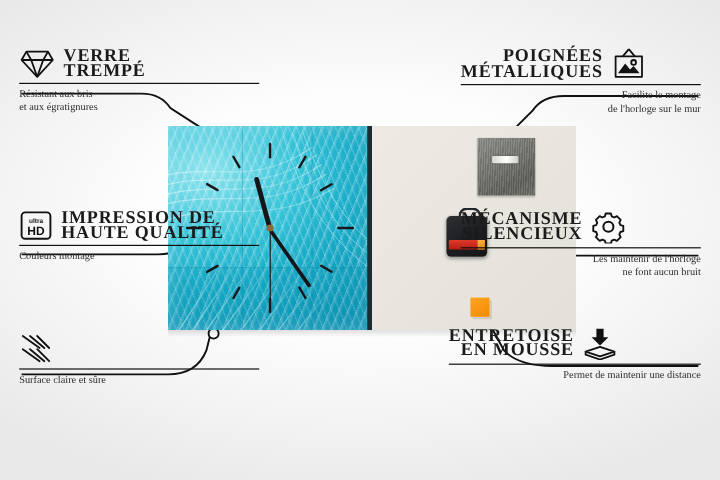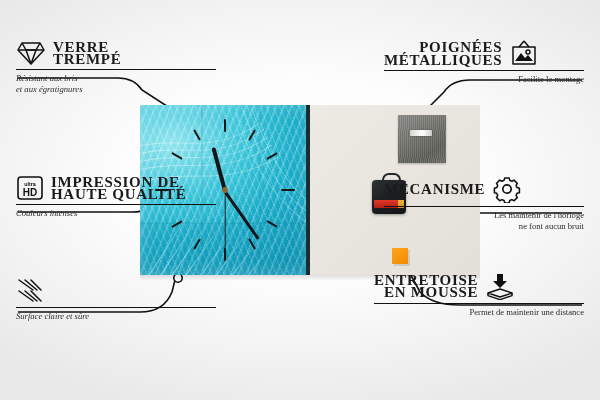--- a/index.html
+++ b/index.html
@@ -26,21 +26,21 @@
     font-weight:bold;font-size:15px;letter-spacing:.7px;
     color:#1a1a1a;line-height:12.5px;text-transform:uppercase;
   }
   .feat-left .feat-title{text-align:left;}
   .feat-right .feat-title{text-align:right;}
   .rule{height:1.4px;background:#111;margin-top:3px;width:100%;}
   .feat-sub{
     font-family:"Liberation Serif", serif;
     font-size:8.6px;color:#2b2b2b;line-height:10.4px;margin-top:3px;
   }
-  .feat-left .feat-sub{text-align:left;font-style:italic;}
+  .feat-left .feat-sub{text-align:left;}
   .feat-right .feat-sub{text-align:right;}
   .ico{flex:0 0 auto;display:block;}
 
   
   .panel{position:absolute;}
   #clock-panel{
     left:140px;top:105px;width:170px;height:170px;
     background:
       repeating-linear-gradient(112deg, rgba(255,255,255,.30) 0px, rgba(255,255,255,0) 3px, rgba(255,255,255,0) 7px),
       repeating-linear-gradient(68deg, rgba(255,255,255,.22) 0px, rgba(255,255,255,0) 2px, rgba(255,255,255,0) 6px),
@@ -224,21 +224,21 @@
         <text x="14" y="11" font-family="Liberation Sans, sans-serif" font-size="5.4" font-weight="bold" text-anchor="middle" fill="#111">ultra</text>
         <text x="14" y="21" font-family="Liberation Sans, sans-serif" font-size="10" font-weight="bold" text-anchor="middle" fill="#111">HD</text>
       </svg>
       <div>
         <div class="feat-title">IMPRESSION DE</div>
         <div class="feat-title">HAUTE QUALITÉ</div>
       </div>
     </div>
     <div class="rule"></div>
     <div class="feat-sub">
-      <div>Couleurs intenses</div>
+      <div>Couleurs montage</div>
     </div>
   </div>
 
   <div class="feature feat-left" style="left:16px;top:278px;">
     <div class="feat-head">
       <svg class="ico" width="30" height="26" viewBox="0 0 30 26">
         <g stroke="#111" stroke-width="1.5" fill="none" stroke-linecap="round">
           <path d="M3,2 L17,12"></path>
             <path d="M9,2 L21,12"></path>
             <path d="M15,2 L25,12"></path>
@@ -265,27 +265,29 @@
           <path d="M15,1 L10,7 M15,1 L20,7"></path>
           <rect x="4" y="7" width="22" height="17"></rect>
           <path d="M6,21 L12,13 L16,18 L19,15 L24,21 Z" fill="#111" stroke="none"></path>
           <circle cx="19" cy="12" r="2"></circle>
         </g>
       </svg>
     </div>
     <div class="rule"></div>
     <div class="feat-sub">
       <div>Facilite le montage</div>
+      <div>de l'horloge sur le mur</div>
     </div>
   </div>
 
   <div class="feature feat-right" style="left:384px;top:175px;">
     <div class="feat-head">
       <div>
         <div class="feat-title">MÉCANISME</div>
+        <div class="feat-title">SILENCIEUX</div>
       </div>
       <svg class="ico" width="30" height="28" viewBox="0 0 30 28">
         <g fill="none" stroke="#111" stroke-width="1.7" stroke-linejoin="round">
           <path d="M12.6,2.6 h4.8 l.7,2.6 2.3,1.0 2.4,-1.2 3.4,3.4 -1.2,2.4 1.0,2.3 2.6,.7 v4.8 l-2.6,.7 -1.0,2.3 1.2,2.4 -3.4,3.4 -2.4,-1.2 -2.3,1.0 -.7,2.6 h-4.8 l-.7,-2.6 -2.3,-1.0 -2.4,1.2 -3.4,-3.4 1.2,-2.4 -1.0,-2.3 -2.6,-.7 v-4.8 l2.6,-.7 1.0,-2.3 -1.2,-2.4 3.4,-3.4 2.4,1.2 2.3,-1.0 z" transform="scale(.92) translate(1.2,0.6)"></path>
           <circle cx="15" cy="14" r="4.2"></circle>
         </g>
       </svg>
     </div>
     <div class="rule"></div>
     <div class="feat-sub">

